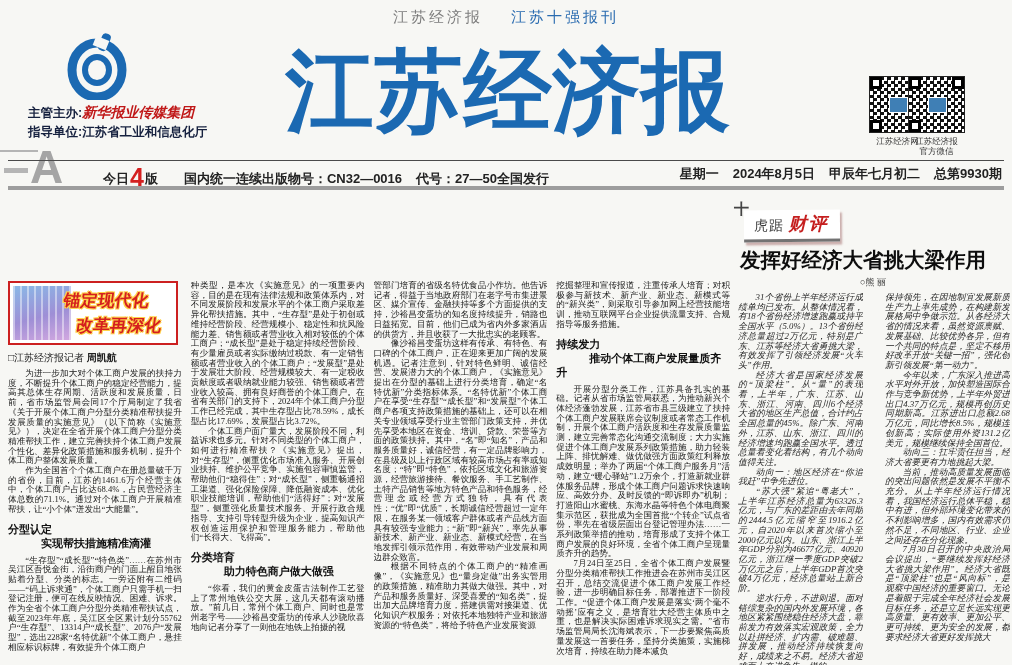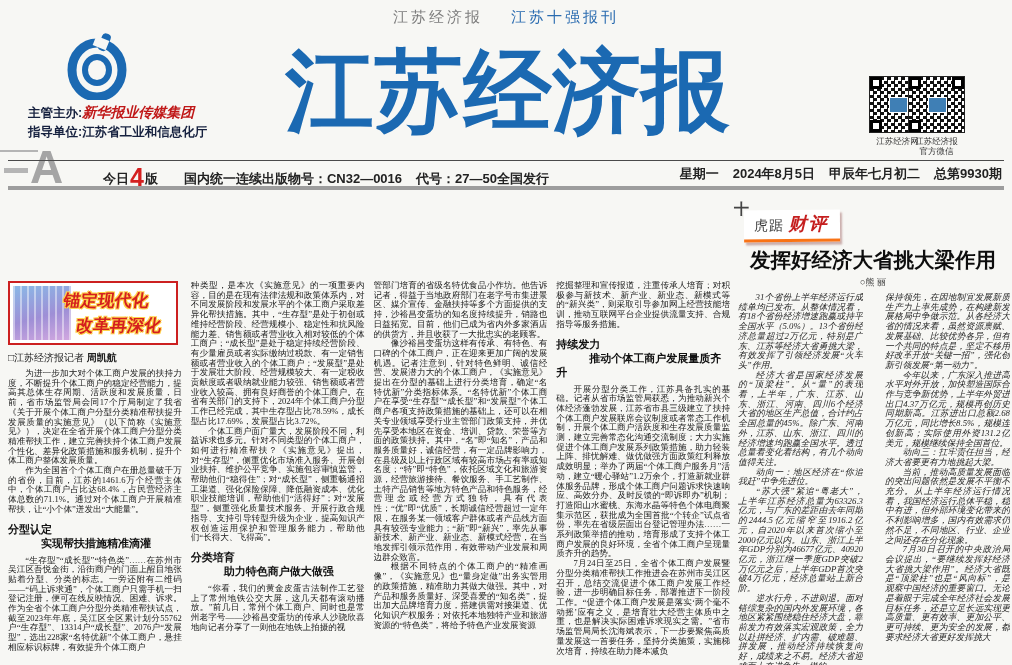--- a/index.html
+++ b/index.html
@@ -63,24 +63,24 @@
      background:repeating-linear-gradient(90deg,rgba(255,255,255,.45) 0 2px,rgba(255,255,255,0) 2px 7px),
                 linear-gradient(165deg,#8ab8e6,#9e8fd6 55%,#d2a8e0);}
   .promo .ptxt{position:absolute;left:52px;top:5px;font-weight:900;font-size:17px;line-height:25px;
      color:#d41f1f;transform:skewX(-8deg);white-space:nowrap;
      text-shadow:1px 1px 0 #ffd24a,-1px -1px 0 #ffd24a,1px -1px 0 #ffd24a,-1px 1px 0 #ffd24a;}
   .promo .ptxt .p2{display:block;margin-left:16px;}
 
   
   .crop-mark{position:absolute;left:734px;top:200px;font-size:15px;color:#444;font-weight:bold;}
   .badge{position:absolute;left:744px;top:210px;background:#fff;padding:2px 12px 3px 10px;
-         box-shadow:2px 3px 2px rgba(120,40,40,.35);border-bottom:3px solid #f97316;transform:rotate(-.5deg);white-space:nowrap;}
+         box-shadow:2px 3px 2px rgba(120,40,40,.35);border-bottom:3px solid #737373;transform:rotate(-.5deg);white-space:nowrap;}
   .badge .hj{font-size:14px;color:#3c3c3c;letter-spacing:1px;}
   .badge .cp{font-size:18px;font-weight:900;color:#c51f1f;letter-spacing:2px;font-style:italic;}
-  .cmt-headline{position:absolute;left:740px;top:246px;width:266px;text-align:center;
+  .cmt-headline{position:absolute;left:740px;top:246px;width:266px;
      font-size:20.5px;font-weight:900;color:#0d0d0d;white-space:nowrap;letter-spacing:0px;}
   .cmt-byline{position:absolute;left:740px;top:276px;width:266px;text-align:center;font-size:9px;color:#333;}
   .cmt-cols{position:absolute;left:738px;top:293px;width:272px;bottom:0;display:flex;gap:22px;overflow:hidden;}
   .cmt-col{flex:1 1 0;overflow:hidden;}
   .ky-p{margin:0;font-family:"Liberation Serif",serif;font-style:italic;font-size:8.8px;line-height:9.7px;
         text-align:justify;text-indent:2em;color:#242424;}
   .ky-p.cont{text-indent:0;}
 </style>
 </head>
 <body>

